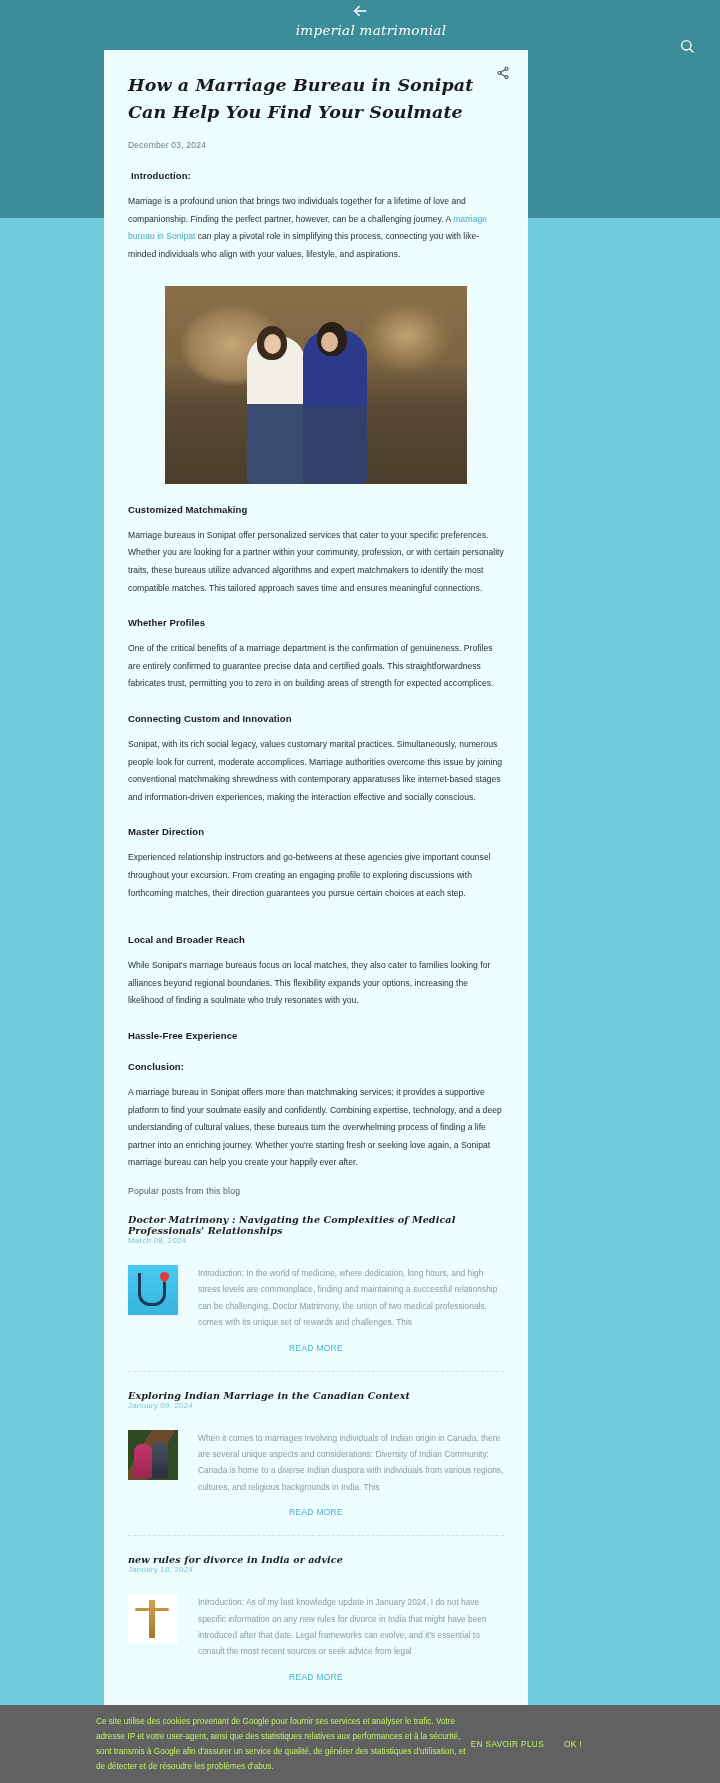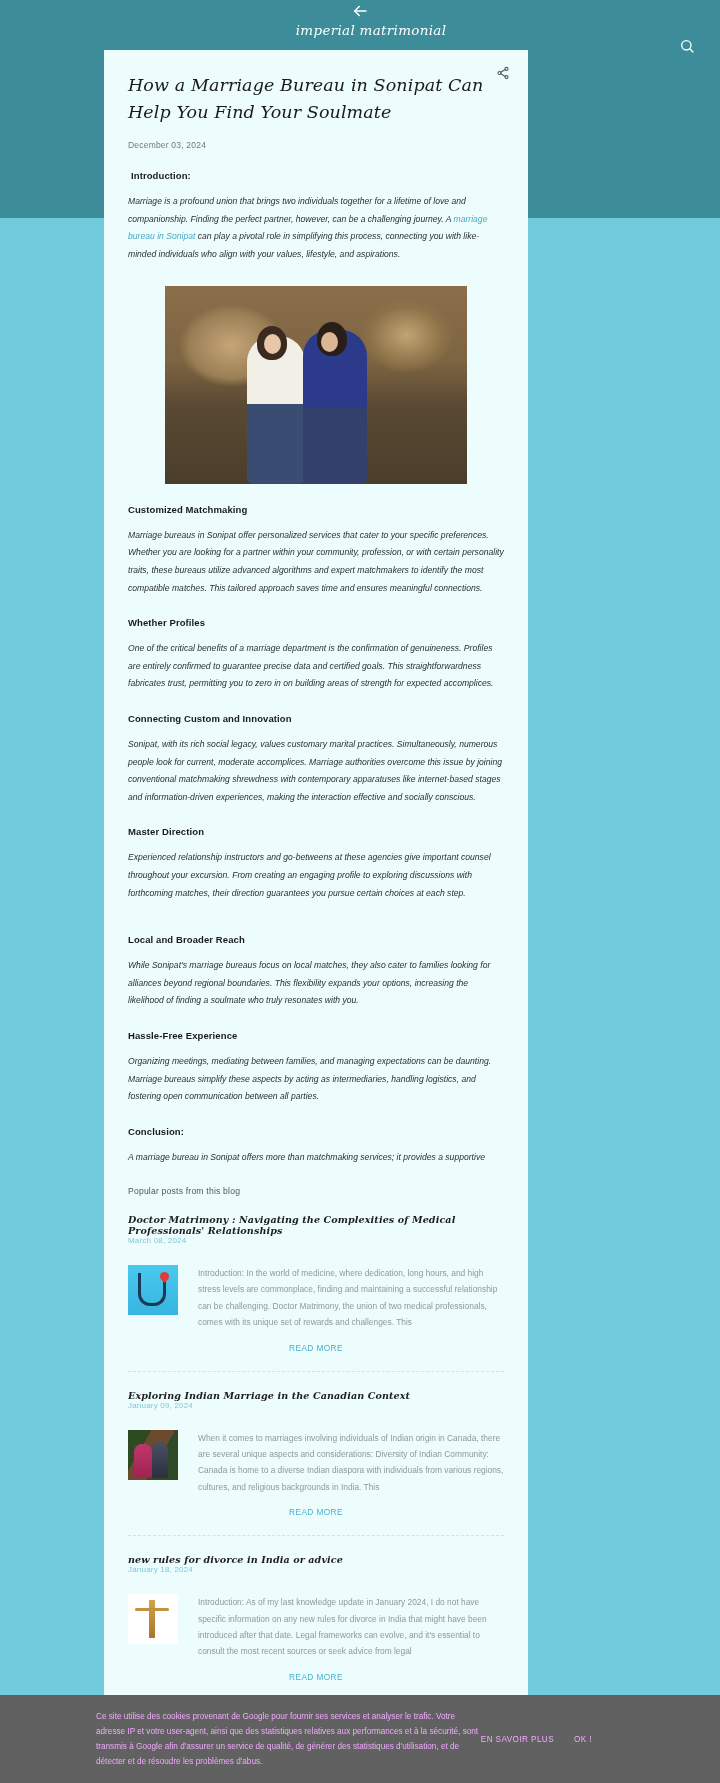--- a/index.html
+++ b/index.html
@@ -50,21 +50,21 @@
     padding: 22px 24px 30px 24px;
     z-index: 5;
   }
   .share-icon {
     position: absolute; top: 16px; right: 16px;
     width: 16px; height: 16px; color: #5b5b5b; cursor: pointer;
   }
   .post-title {
     font-family: "DejaVu Serif", serif;
     font-style: italic;
-    font-weight: 400;
+    font-weight: 700;
     font-size: 17.5px;
     line-height: 1.55;
     color: #1a1a1a;
     letter-spacing: 0.1px;
     padding-right: 20px;
   }
   .post-date {
     margin-top: 14px;
     font-size: 8.5px;
     color: #6d7a7a;
@@ -77,21 +77,20 @@
     color: #1a1a1a;
     letter-spacing: 0.1px;
   }
   .sec-head.indent { padding-left: 3px; }
   .para {
     margin-top: 12px;
     font-size: 8.6px;
     line-height: 2.05;
     color: #2a3030;
     text-align: left;
-    font-style: italic;
   }
   .para a, .inline-link {
     color: #4aa8c4;
     text-decoration: none;
   }
   .post-img {
     display: block;
     margin: 22px auto 0 auto;
     width: 302px; height: 198px;
     background:
@@ -231,24 +230,24 @@
     font-size: 8.4px; line-height: 1.95; color:#8b9b99; flex:1 1 auto;
     overflow:hidden;
   }
   .read-more {
     text-align:center; margin-top: 12px;
     font-size: 8.3px; color:#46b0cf; letter-spacing:.4px; cursor:pointer;
   }
 
   
   .cookie-bar {
-    position:absolute; left:0; bottom:0; width:720px; height:88px;
-    background:#616161; color:#f0abfc;
+    position:absolute; left:0; bottom:0; width:720px; height:78px;
+    background:#616161; color:#bef264;
     display:flex; align-items:center;
-    padding: 0 18px 0 96px;
+    padding: 0 28px 0 96px;
     z-index: 30;
   }
   .cookie-text {
     font-size: 8.2px; line-height: 1.85; max-width: 430px;
   }
   .cookie-actions {
     margin-left: auto; display:flex; align-items:center; gap: 20px;
     padding-right: 110px;
   }
   .cookie-actions div {
@@ -316,21 +315,20 @@
   <div class="sec-head">Connecting Custom and Innovation</div>
   <div class="para">Sonipat, with its rich social legacy, values customary marital practices. Simultaneously, numerous people look for current, moderate accomplices. Marriage authorities overcome this issue by joining conventional matchmaking shrewdness with contemporary apparatuses like internet-based stages and information-driven experiences, making the interaction effective and socially conscious.</div>
 
   <div class="sec-head">Master Direction</div>
   <div class="para">Experienced relationship instructors and go-betweens at these agencies give important counsel throughout your excursion. From creating an engaging profile to exploring discussions with forthcoming matches, their direction guarantees you pursue certain choices at each step.</div>
 
   <div class="sec-head" style="margin-top:32px">Local and Broader Reach</div>
   <div class="para">While Sonipat's marriage bureaus focus on local matches, they also cater to families looking for alliances beyond regional boundaries. This flexibility expands your options, increasing the likelihood of finding a soulmate who truly resonates with you.</div>
 
   <div class="sec-head">Hassle-Free Experience</div>
-  <div class="para">Organizing meetings, mediating between families, and managing expectations can be daunting. Marriage bureaus simplify these aspects by acting as intermediaries, handling logistics, and fostering open communication between all parties.</div>
 
   <div class="sec-head">Conclusion:</div>
   <div class="para">A marriage bureau in Sonipat offers more than matchmaking services; it provides a supportive platform to find your soulmate easily and confidently. Combining expertise, technology, and a deep understanding of cultural values, these bureaus turn the overwhelming process of finding a life partner into an enriching journey. Whether you're starting fresh or seeking love again, a Sonipat marriage bureau can help you create your happily ever after.</div>
 
   <div class="labels-row">
     <div class="label-chip"><span>marriage bureau in panipat</span>&nbsp;<span>marriage bureau in hariyana</span>&nbsp;<span>marriage bureau in yamunagar</span></div>
   </div>
 
   <div class="location-row">
     <span>Location:</span>

